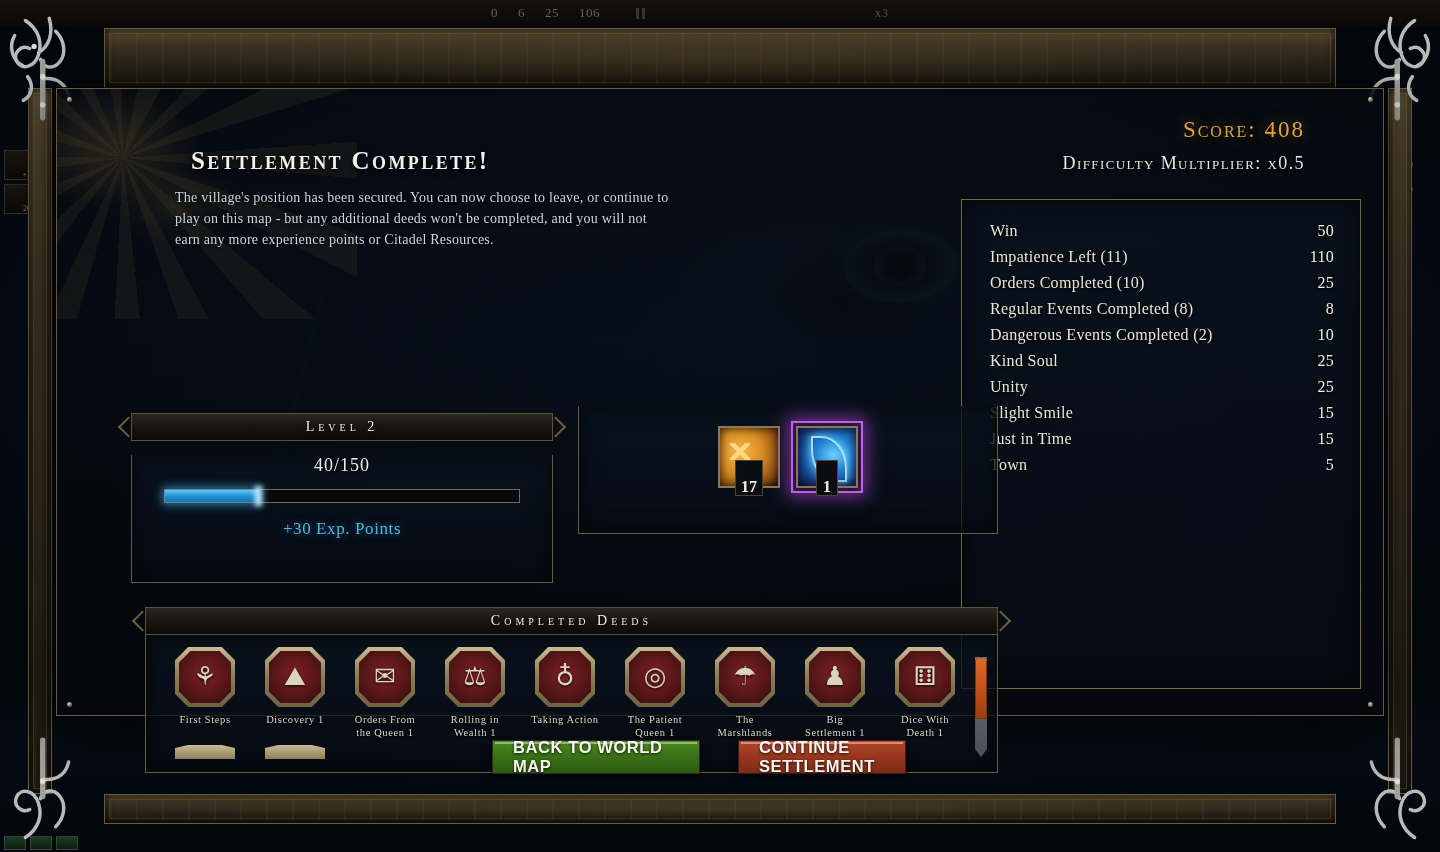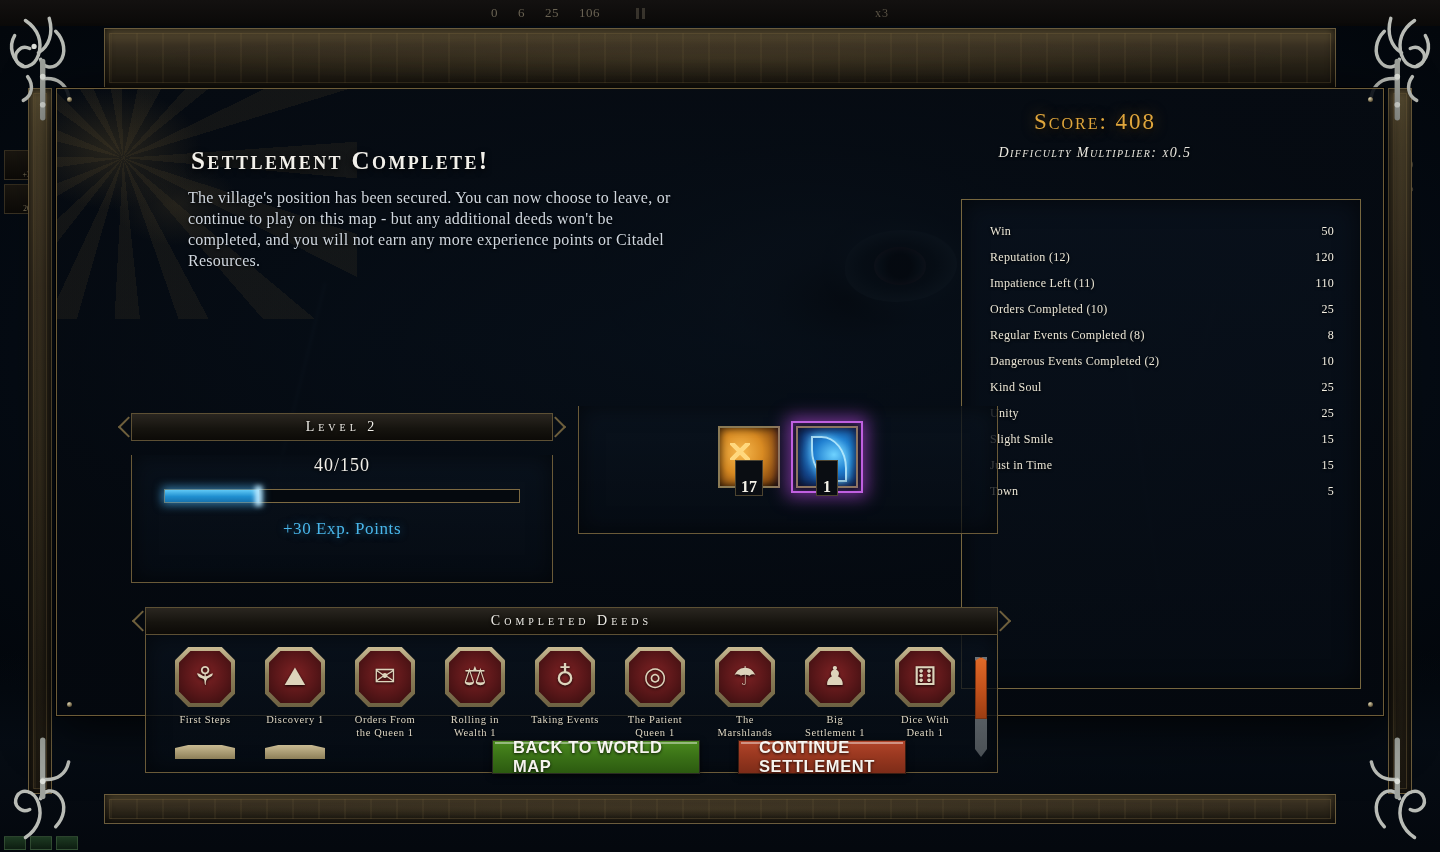--- a/index.html
+++ b/index.html
@@ -142,49 +142,49 @@
     pointer-events:none;
   }
 
   
   #headline {
     position:absolute; left:134px; top:58px;
     font-size:25px; color:#f2f0ea; letter-spacing:2.4px;
     font-variant:small-caps; text-shadow:0 2px 6px #000;
   }
   #body-copy {
-    position:absolute; left:131px; top:98px; width:500px;
-    font-size:16px; line-height:21px; color:#cfd6de; letter-spacing:.25px;
+    position:absolute; left:118px; top:98px; width:500px;
+    font-size:14px; line-height:21px; color:#cfd6de; letter-spacing:.25px;
     text-shadow:0 1px 3px #000;
   }
 
   
   #score-head {
-    position:absolute; right:78px; top:20px; width:420px; text-align:center;
+    position:absolute; right:78px; top:28px; width:420px; text-align:right;
   }
   #score-title {
     font-size:23px; letter-spacing:2px; font-variant:small-caps;
     color:#e0a63c; text-shadow:0 0 14px rgba(190,130,40,.55), 0 2px 4px #000;
   }
   #score-mult {
-    margin-top:10px; font-size:14px; letter-spacing:1.4px;
-    font-variant:small-caps; color:#e9e7df; text-shadow:0 1px 3px #000;font-style:italic;
+    margin-top:10px; font-size:18px; letter-spacing:1.4px;
+    font-variant:small-caps; color:#e9e7df; text-shadow:0 1px 3px #000;
   }
 
   
   #score-panel {
     position:absolute; right:22px; top:110px; width:400px; height:490px;
     border:1px solid #77673f;
     background:linear-gradient(180deg, rgba(9,17,28,.82), rgba(6,12,20,.74));
     box-shadow:inset 0 0 24px rgba(0,0,0,.6);
     padding:18px 26px 0 28px;
   }
   .score-row {
     display:flex; justify-content:space-between; align-items:baseline;
-    font-size:12px; line-height:26px; color:#ebe6d6;
+    font-size:16px; line-height:26px; color:#ebe6d6;
     letter-spacing:.3px; text-shadow:0 1px 3px #000;
   }
   .score-row .sv { color:#f3efe2; }
 
   
   .panel { position:absolute; }
   .panel-head {
     position:relative; height:28px;
     background:linear-gradient(180deg,#2a2620 0%,#16140f 55%,#0c0a07 100%);
     border:1px solid #5d5034;
@@ -476,24 +476,20 @@
     <div id="score-mult">Difficulty Multiplier: x0.5</div>
   </div>
 
   <div id="score-panel">
     <div id="score-rows">
         <div class="score-row">
           <span>Win</span>
           <span class="sv">50</span>
         </div>
         <div class="score-row">
-          <span>Reputation (12)</span>
-          <span class="sv">120</span>
-        </div>
-        <div class="score-row">
           <span>Impatience Left (11)</span>
           <span class="sv">110</span>
         </div>
         <div class="score-row">
           <span>Orders Completed (10)</span>
           <span class="sv">25</span>
         </div>
         <div class="score-row">
           <span>Regular Events Completed (8)</span>
           <span class="sv">8</span>
@@ -583,21 +579,21 @@
           <div class="deed">
             <div class="deed-icon">
               <div class="deed-inner">⚖</div>
             </div>
             <div class="deed-label">Rolling in<br>Wealth 1</div>
           </div>
           <div class="deed">
             <div class="deed-icon">
               <div class="deed-inner">♁</div>
             </div>
-            <div class="deed-label">Taking Events</div>
+            <div class="deed-label">Taking Action</div>
           </div>
           <div class="deed">
             <div class="deed-icon">
               <div class="deed-inner">◎</div>
             </div>
             <div class="deed-label">The Patient<br>Queen 1</div>
           </div>
           <div class="deed">
             <div class="deed-icon">
               <div class="deed-inner">☂</div>

